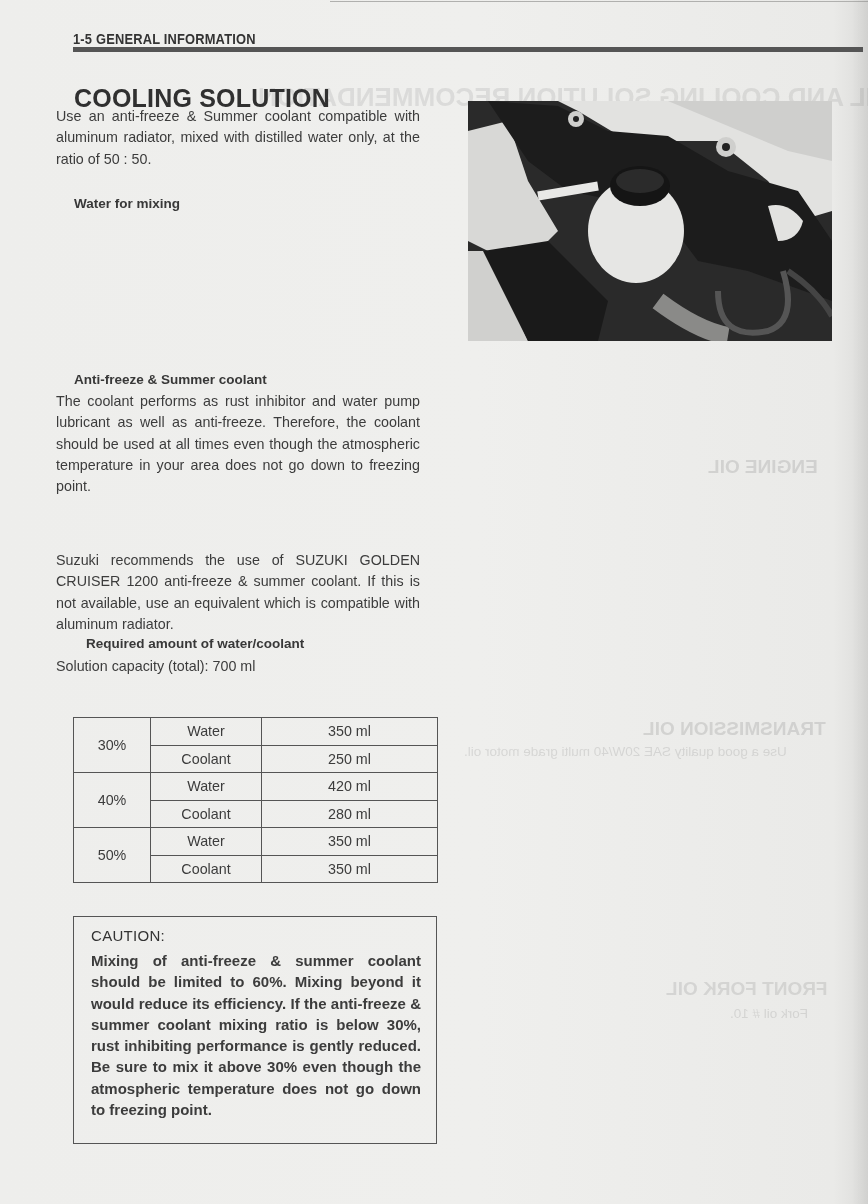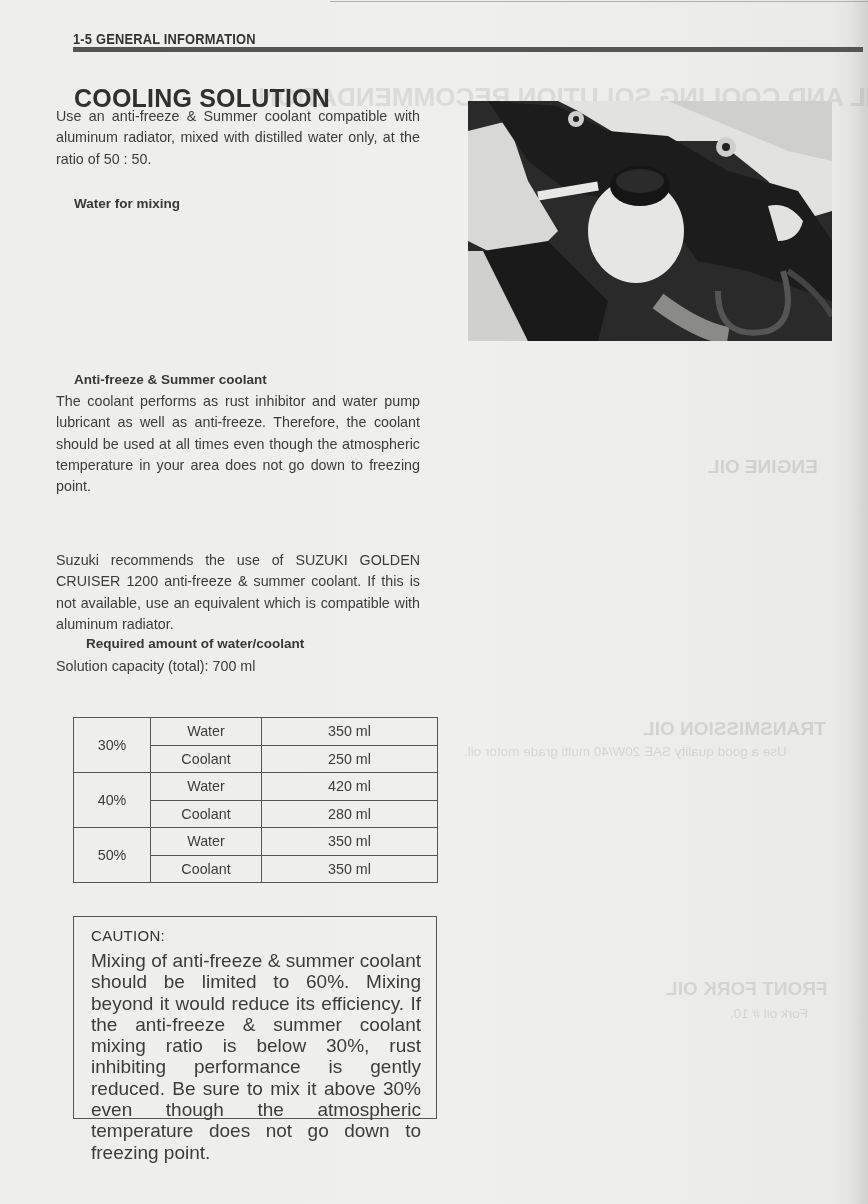--- a/index.html
+++ b/index.html
@@ -57,30 +57,30 @@
     position: absolute; left: 73px; top: 717px; width: 365px;
     border-collapse: collapse; font-size: 14.3px; color: #3c3c3c;
     border: 1.5px solid #444;
   }
   table.mix td {
     border: 1px solid #555; height: 26.5px; padding: 0; text-align: center;
   }
   td.pct { width: 76px; }
   td.kind { width: 110px; }
   .caution {
-    position: absolute; left: 73px; top: 916px; width: 364px; height: 203px;
+    position: absolute; left: 73px; top: 916px; width: 364px; height: 228px;
     border: 1.5px solid #555; box-sizing: border-box;
   }
   .caution-title {
     position: absolute; left: 17px; top: 10px;
     font-size: 15px; color: #333; letter-spacing: 0.3px;
   }
   .caution-body {
     position: absolute; left: 17px; top: 33px; width: 330px;
-    font-weight: normal; font-size: 19px; line-height: 21.3px; color: #3c3c3c; text-align: justify;
+    font-weight: bold; font-size: 15px; line-height: 21.3px; color: #3c3c3c; text-align: justify;
   }
 </style>
 </head>
 <body>
 
 <div class="page">
   <div class="top-line"></div>
   <div class="edge-right"></div>
 
   <div class="mirror" style="left:258px; top:82px; font-size:26px; font-weight:bold;">FUEL, OIL AND COOLING SOLUTION RECOMMENDATION</div>

